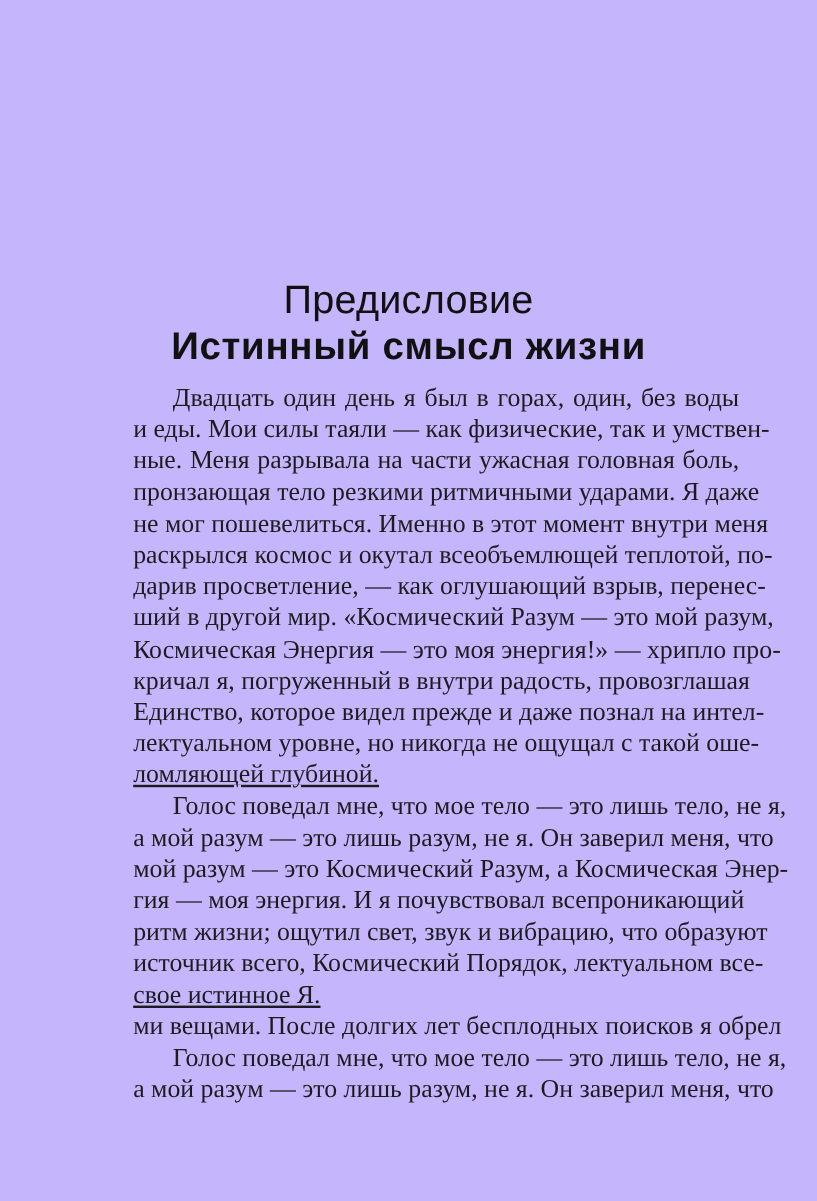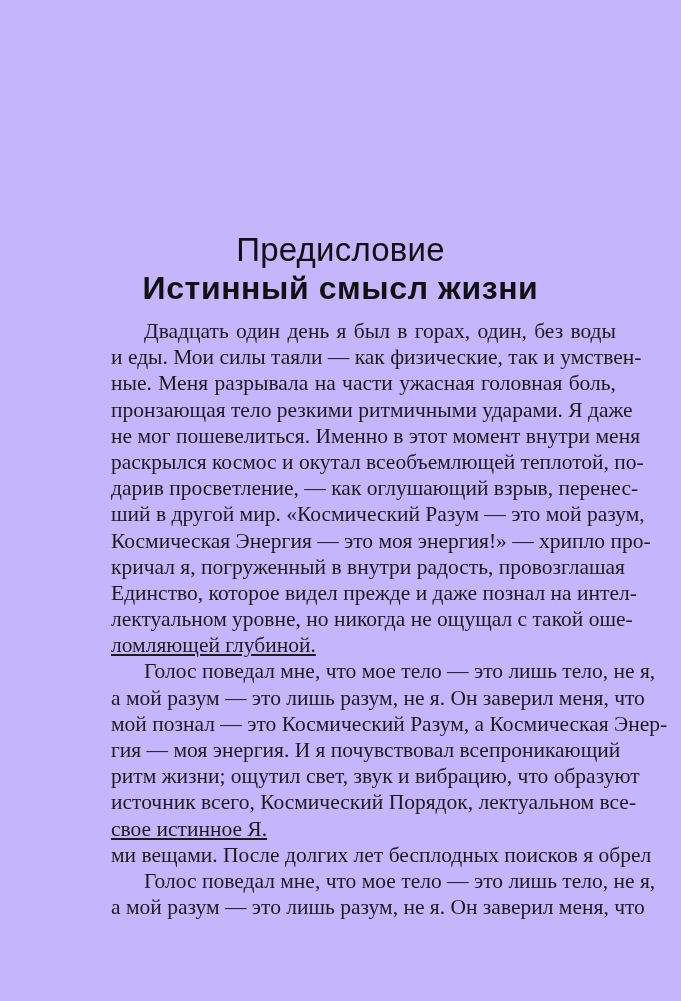--- a/index.html
+++ b/index.html
@@ -93,21 +93,21 @@
       <span class="line">ший в другой мир. «Космический Разум — это мой разум,</span>
       <span class="line">Космическая Энергия — это моя энергия!» — хрипло про-</span>
       <span class="line">кричал я, погруженный в внутри радость, провозглашая</span>
       <span class="line">Единство, которое видел прежде и даже познал на интел-</span>
       <span class="line">лектуальном уровне, но никогда не ощущал с такой ошe-</span>
       <span class="line last">ломляющей глубиной.</span>
     </div>
     <div class="paragraph">
       <span class="line indent">Голос поведал мне, что мое тело — это лишь тело, не я,</span>
       <span class="line">а мой разум — это лишь разум, не я. Он заверил меня, что</span>
-      <span class="line">мой познал — это Космический Разум, а Космическая Энер-</span>
+      <span class="line">мой разум — это Космический Разум, а Космическая Энер-</span>
       <span class="line">гия — моя энергия. И я почувствовал всепроникающий</span>
       <span class="line">ритм жизни; ощутил свет, звук и вибрацию, что образуют</span>
       <span class="line">источник всего, Космический Порядок, лектуальном все-</span>
       <span class="line last">свое истинное Я.</span>
       <span class="line">ми вещами. После долгих лет бесплодных поисков я обрел</span>
     </div>
     <div class="paragraph">
       <span class="line indent">Голос поведал мне, что мое тело — это лишь тело, не я,</span>
       <span class="line">а мой разум — это лишь разум, не я. Он заверил меня, что</span>
     </div>

